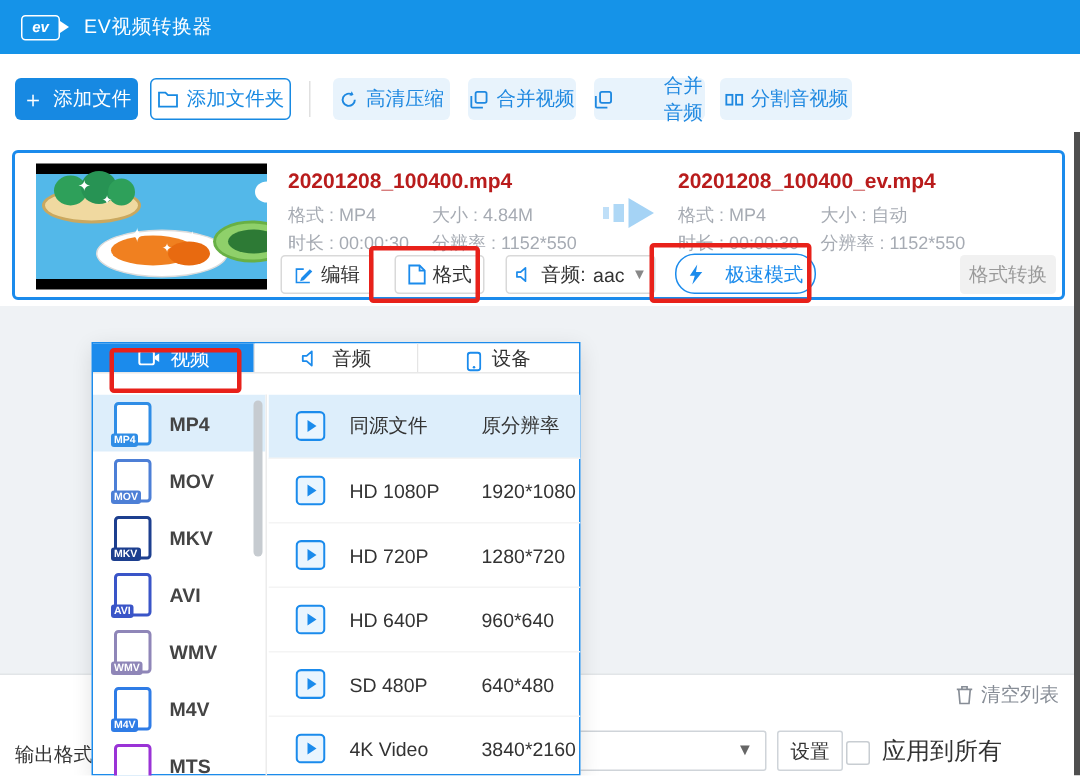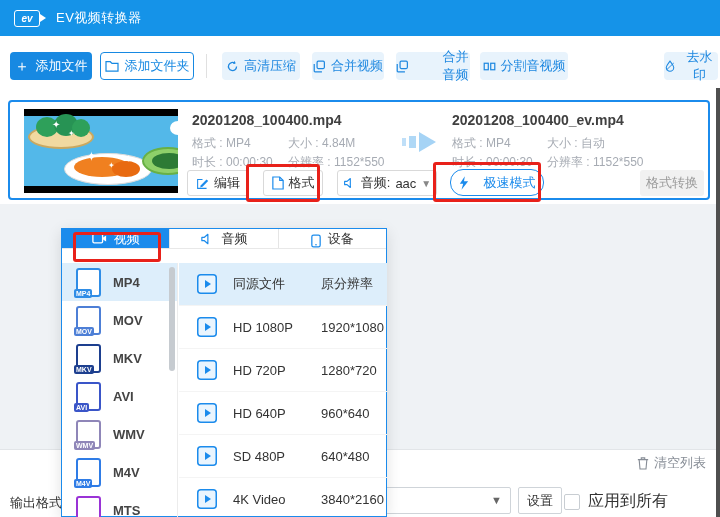--- a/index.html
+++ b/index.html
@@ -18,21 +18,21 @@
   .chip { position:absolute; height:28px; background:#e8f3fc; color:#1e88e0; font-size:13px; border:none; border-radius:4px; display:flex; align-items:center; justify-content:center; gap:5px; cursor:pointer; }
   .tb-divider { position:absolute; left:206px; top:54px; width:1px; height:24px; background:#e0e0e0; }
 
   
   .card { position:absolute; left:8px; top:100px; width:702px; height:100px; background:#fff; border:2px solid #1b8bec; border-radius:4px; }
   .thumb { position:absolute; left:14px; top:7px; width:154px; height:84px; background:#000; overflow:hidden; }
   .thumb .sky { position:absolute; left:0; top:7px; width:154px; height:70px; background:#53b8e9; }
   .plate { position:absolute; border-radius:50%; }
   .sparkle { position:absolute; color:#fff; font-size:10px; }
   .arrow-sep { position:absolute; left:392px; top:28px; }
-  .fname { position:absolute; top:10px; font-size:14px; color:#404040; font-weight:bold; }
+  .fname { position:absolute; top:10px; font-size:14px; color:#b91c1c; font-weight:bold; }
   .finfo { position:absolute; font-size:12px; color:#a6abb3; }
   .mini-btn { position:absolute; top:68px; height:26px; background:#fff; border:1px solid #d9d9d9; border-radius:3px; font-size:13px; color:#333; display:flex; align-items:center; justify-content:center; gap:5px; cursor:pointer; }
   .mini-btn .bicon { color:#1b8bec; display:flex; align-items:center; }
   .speed-btn { position:absolute; top:67px; height:27px; background:#fff; border:1px solid #1b8bec; border-radius:13px; font-size:13px; color:#1b8bec; display:flex; align-items:center; justify-content:center; gap:15px; cursor:pointer; }
   .convert-btn { position:absolute; left:630px; top:68px; width:64px; height:26px; background:#f1f1f1; border:none; border-radius:3px; font-size:13px; color:#9a9a9a; cursor:pointer; }
   .caret { color:#888; font-size:10px; }
 
   
   .list-bg { position:absolute; left:0; top:204px; width:716px; height:246px; background:#eff2f5; border-bottom:1px solid #e2e5e8; }
   .clear-list { position:absolute; right:14px; top:454px; display:flex; align-items:center; gap:5px; color:#878d96; font-size:13px; cursor:pointer; }
@@ -123,29 +123,20 @@
     <span>合并音频</span>
   </button>
   <button class="chip" style="left:480px; top:52px; width:88px;">
     <span style="display:flex;">
         <svg width="13" height="13" viewBox="0 0 16 16">
           <rect x="1.5" y="4" width="5" height="8" fill="none" stroke="currentColor" stroke-width="1.5"></rect>
           <rect x="9.5" y="4" width="5" height="8" fill="none" stroke="currentColor" stroke-width="1.5"></rect>
         </svg>
       </span>
     <span>分割音视频</span>
-  </button>
-  <button class="chip" style="left:664px; top:52px; width:54px;">
-    <span style="display:flex;">
-        <svg width="12" height="12" viewBox="0 0 16 16">
-          <path d="M8 1.5C10.5 5 13 7.5 13 10a5 5 0 0 1-10 0C3 7.5 5.5 5 8 1.5z" fill="none" stroke="currentColor" stroke-width="1.4"></path>
-          <path d="M3.5 13L13 4" stroke="currentColor" stroke-width="1.2"></path>
-        </svg>
-      </span>
-    <span>去水印</span>
   </button>
 
   <div class="list-bg"></div>
   <div class="clear-list">
     <span style="display:flex;">
         <svg width="12" height="14" viewBox="0 0 14 16">
           <path d="M2.5 4h9l-1 11h-7zM1 4h12M5 4V2h4v2" fill="none" stroke="currentColor" stroke-width="1.3"></path>
         </svg>
       </span>
     <span>清空列表</span>

